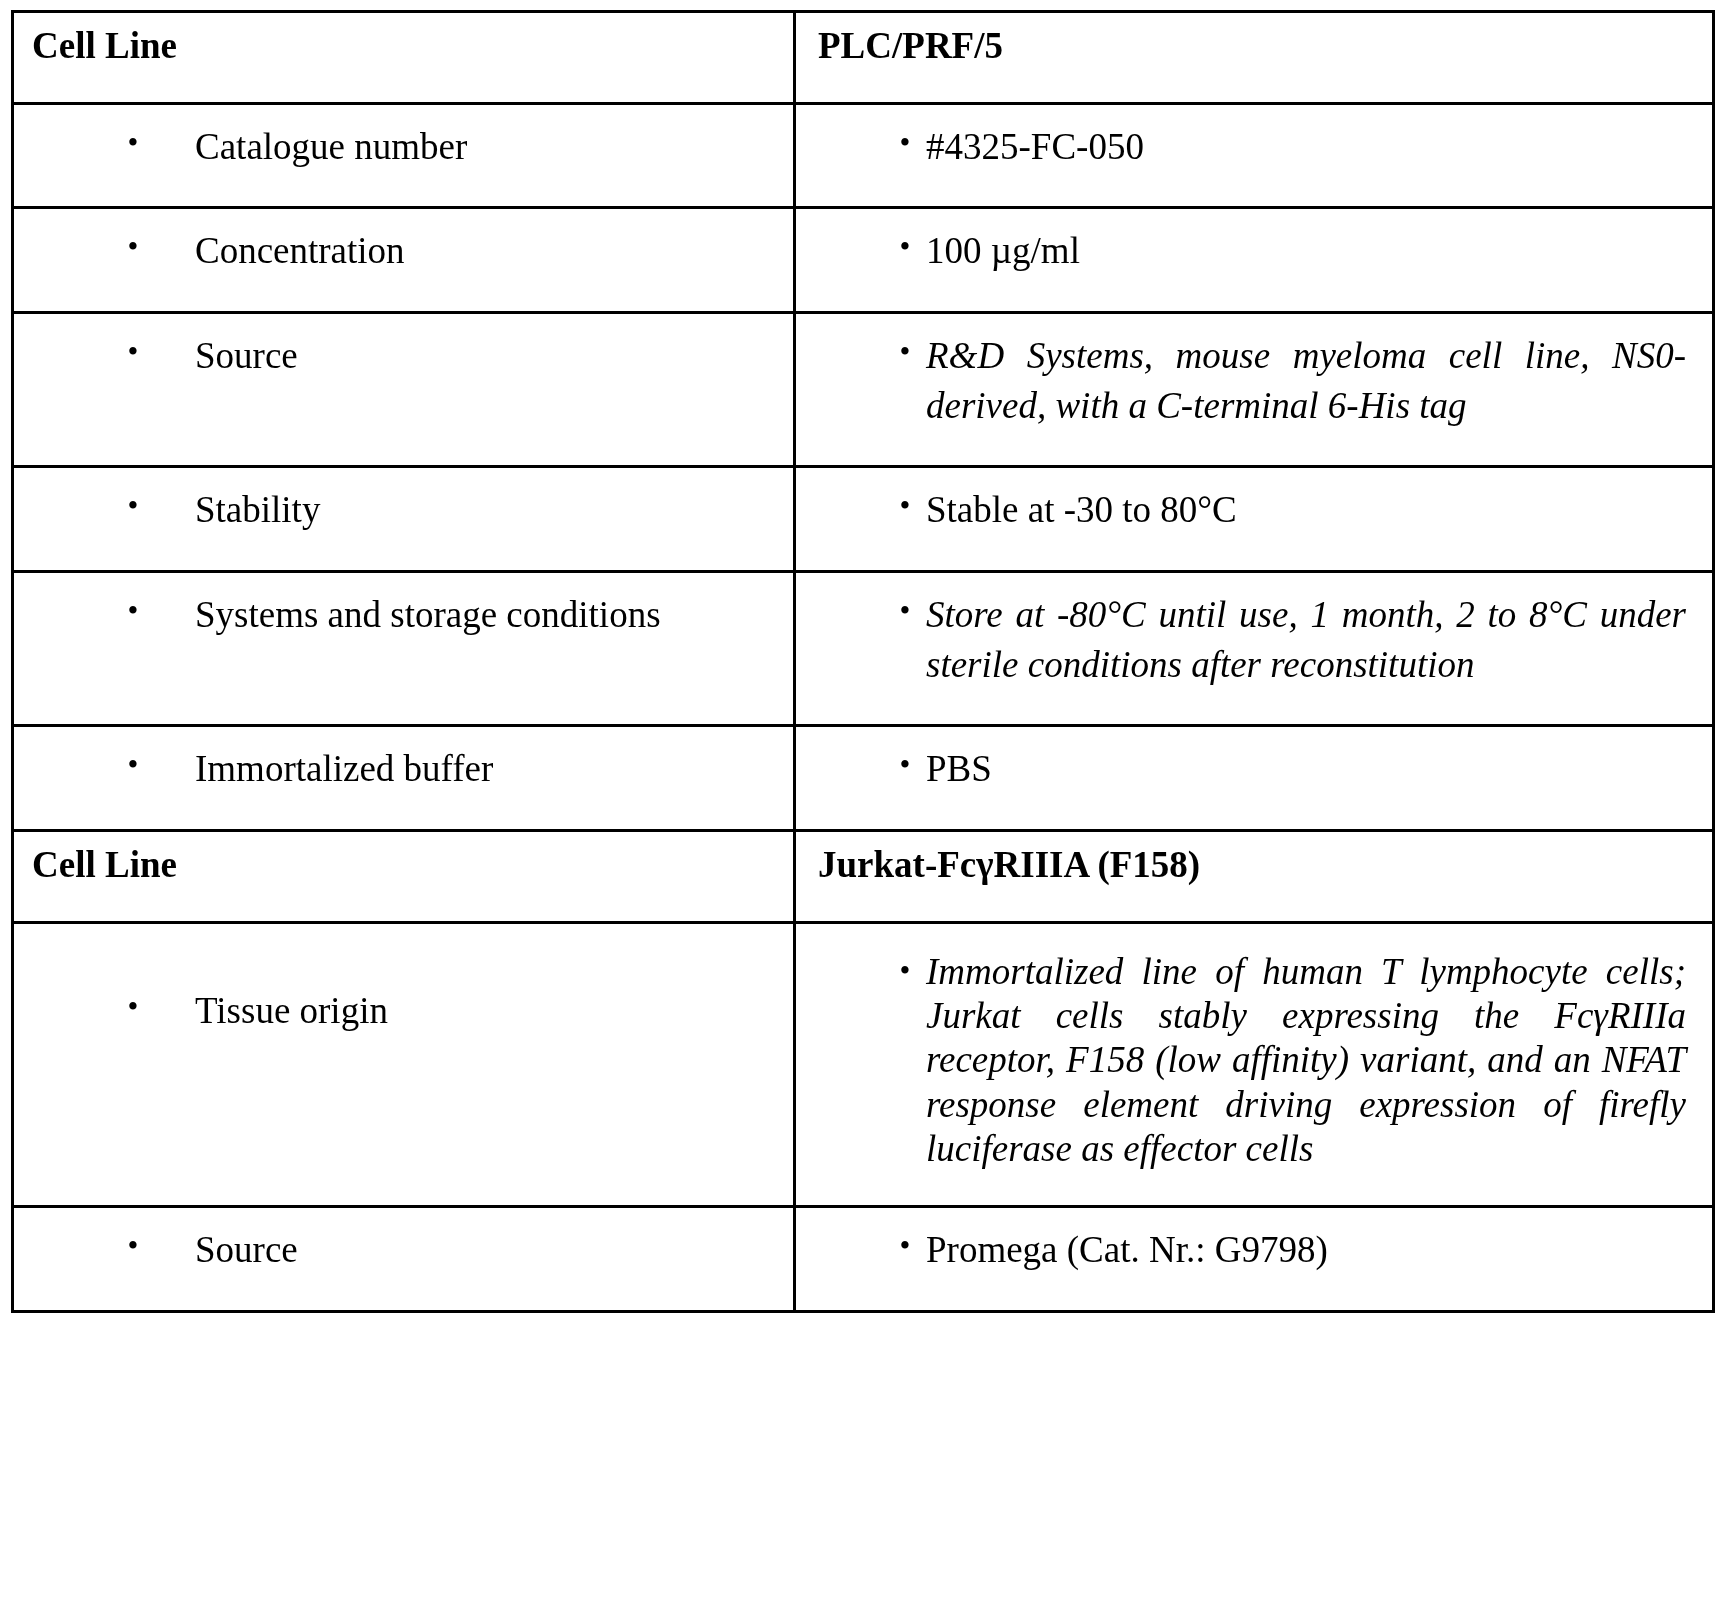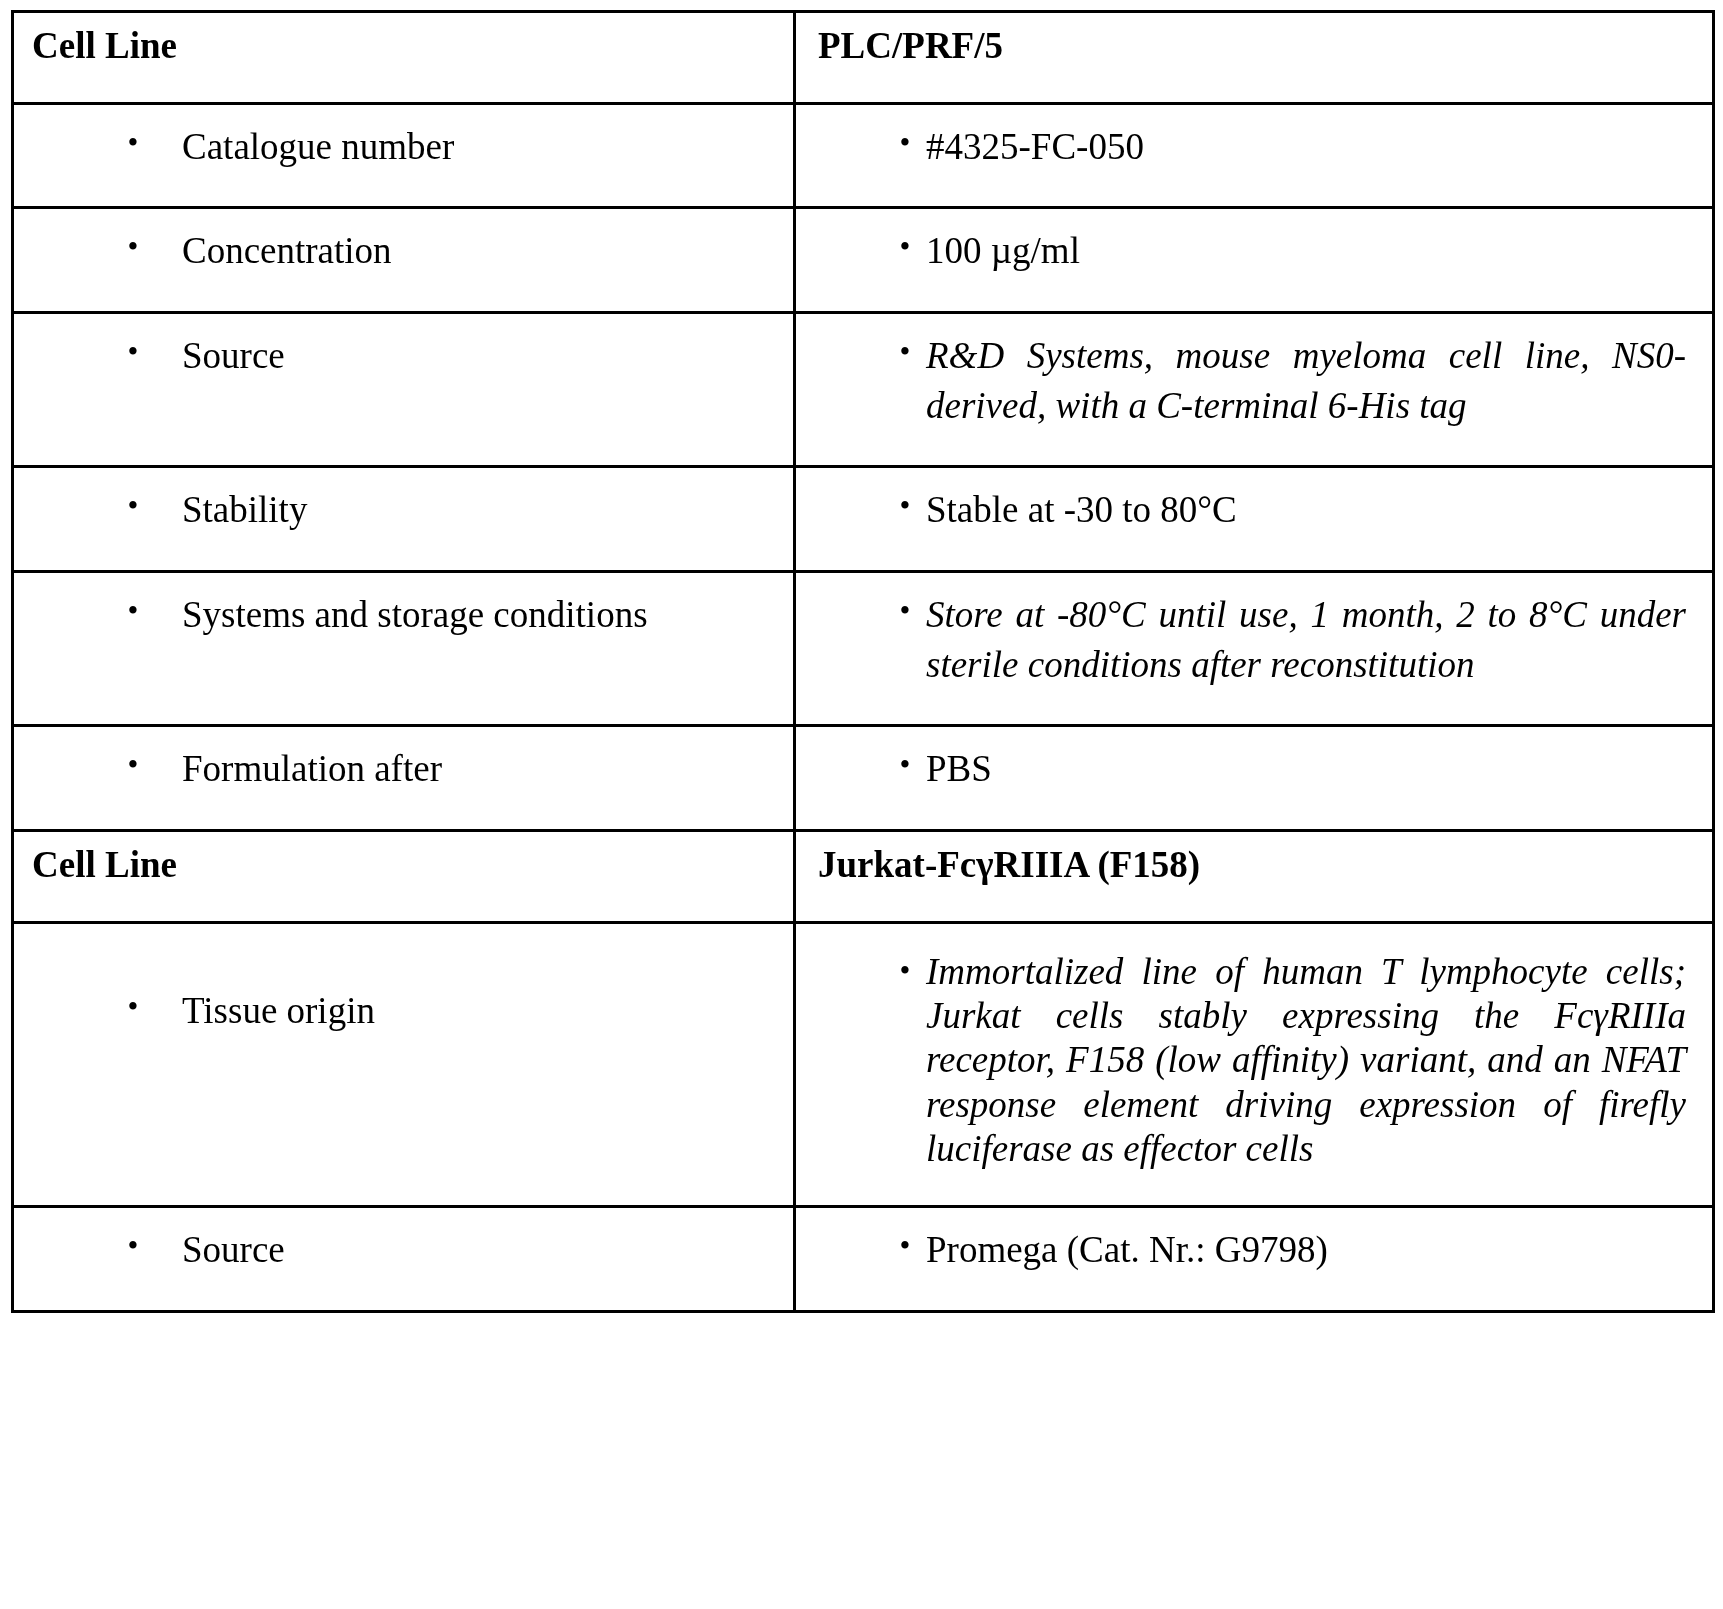--- a/index.html
+++ b/index.html
@@ -66,21 +66,21 @@
     text-align: center;
   }
   .left-col  .bullet-mark { width: 42px; margin-left: 98px; }
   .right-col .bullet-mark { width: 42px; margin-left: 88px; }
 
   .bullet-text {
     flex: 1 1 auto;
     font-size: 37px;
     line-height: 1.36;
   }
-  .left-col  .bullet-text { margin-left: 28px; }
+  .left-col  .bullet-text { margin-left: 41px; }
   .right-col .bullet-text { }
 
   .bullet-text.justify {
     text-align: justify;
     text-align-last: left;
     font-style: italic;
   }
   .bullet-text.tight { line-height: 1.2; }
 
   
@@ -182,21 +182,21 @@
             <span class="bullet-mark">•</span>
             <span class="bullet-text justify">Store at -80°C until use, 1 month, 2 to 8°C under sterile conditions after reconstitution</span>
           </div>
         </td>
       </tr>
 
       <tr>
         <td>
           <div class="bullet-row left-col">
             <span class="bullet-mark">•</span>
-            <span class="bullet-text">Formulation after</span>
+            <span class="bullet-text">Immortalized buffer</span>
           </div>
         </td>
         <td>
           <div class="bullet-row right-col">
             <span class="bullet-mark">•</span>
             <span class="bullet-text">PBS</span>
           </div>
         </td>
       </tr>
 

